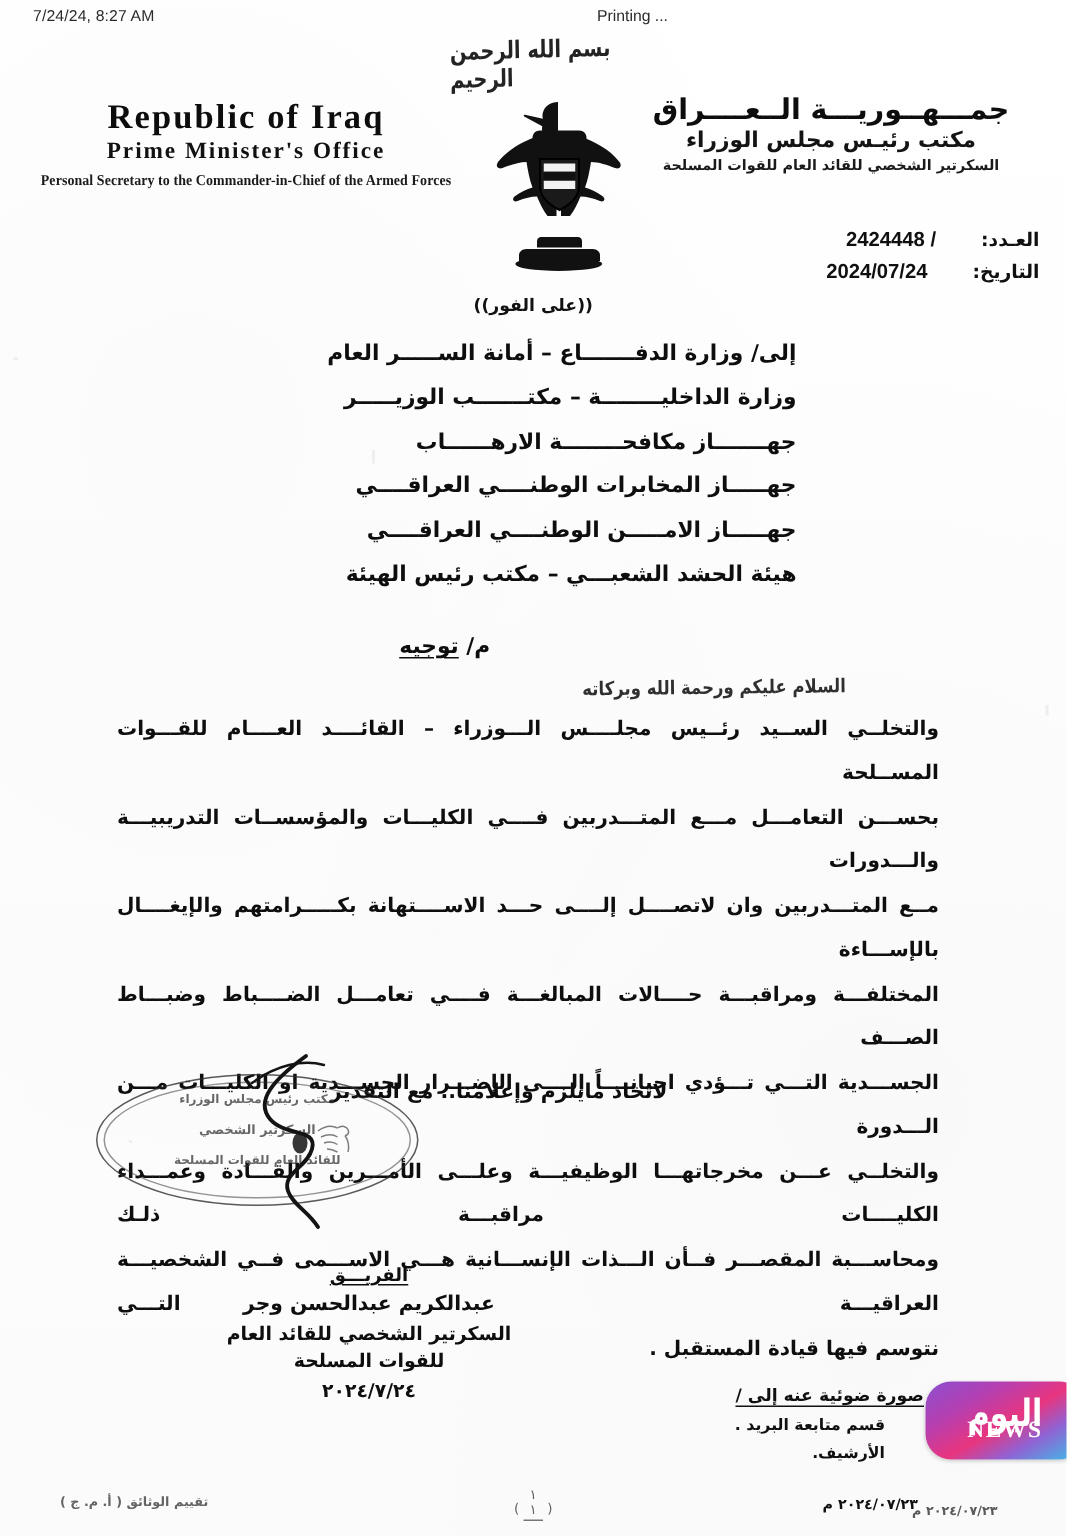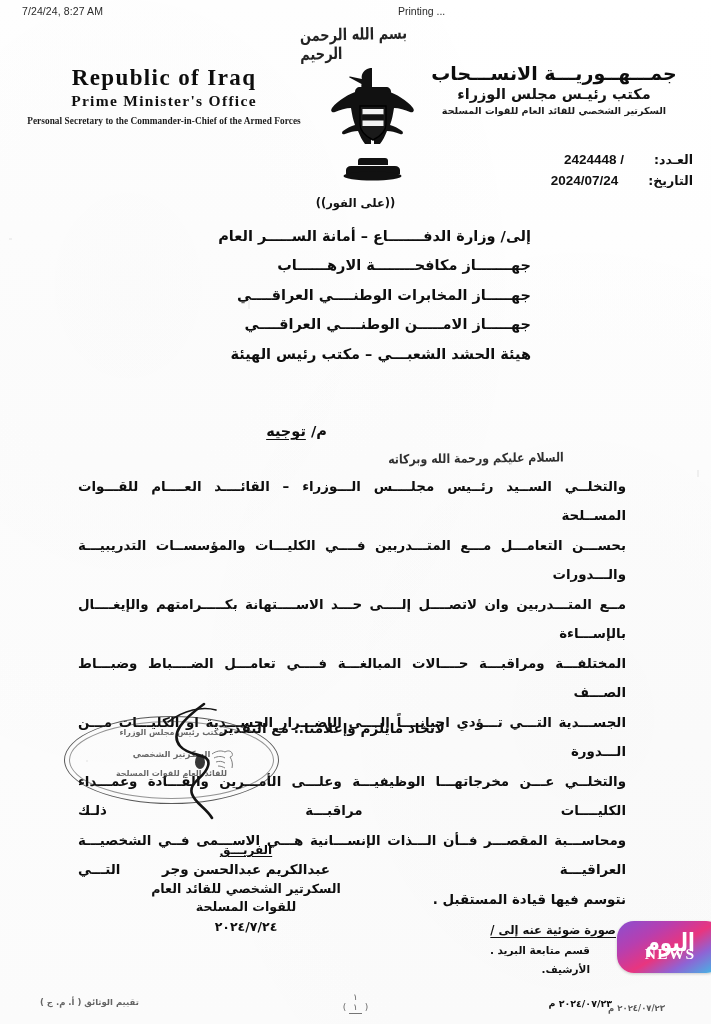--- a/index.html
+++ b/index.html
@@ -250,40 +250,41 @@
     </svg>
   </div>
 
   <div class="lh-en">
     <div class="l1">Republic of Iraq</div>
     <div class="l2">Prime Minister's Office</div>
     <div class="l3">Personal Secretary to the Commander-in-Chief of the Armed Forces</div>
   </div>
 
   <div class="lh-ar">
-    <div class="a1">جمـــهــوريـــة الانســـحاب</div>
+    <div class="a1">جمـــهــوريـــة الــعــــراق</div>
     <div class="a2">مكتب رئيـس مجلس الوزراء</div>
     <div class="a3">السكرتير الشخصي للقائد العام للقوات المسلحة</div>
   </div>
 
   <div class="meta">
     <div class="row">
       <span class="lbl">العـدد:</span>
       <span class="val">/ 2424448</span>
     </div>
     <div class="row">
       <span class="lbl">التاريخ:</span>
       <span class="val">2024/07/24</span>
     </div>
   </div>
 
   <div class="urgent">((على الفور))</div>
 
   <div class="recipients">
     <div class="rline">إلى/ وزارة الدفـــــــاع – أمانة الســـــر العام</div>
+    <div class="rline">وزارة الداخليــــــــة – مكتـــــــب الوزيـــــر</div>
     <div class="rline">جهـــــــاز مكافحــــــــة الارهــــــاب</div>
     <div class="rline">جهـــــاز المخابرات الوطنــــي العراقــــي</div>
     <div class="rline">جهـــــاز الامـــــن الوطنــــي العراقــــي</div>
     <div class="rline">هيئة الحشد الشعبـــي – مكتب رئيس الهيئة</div>
   </div>
 
   <div class="subject">
     <span>م/</span>
     <u>توجيه</u>
   </div>

